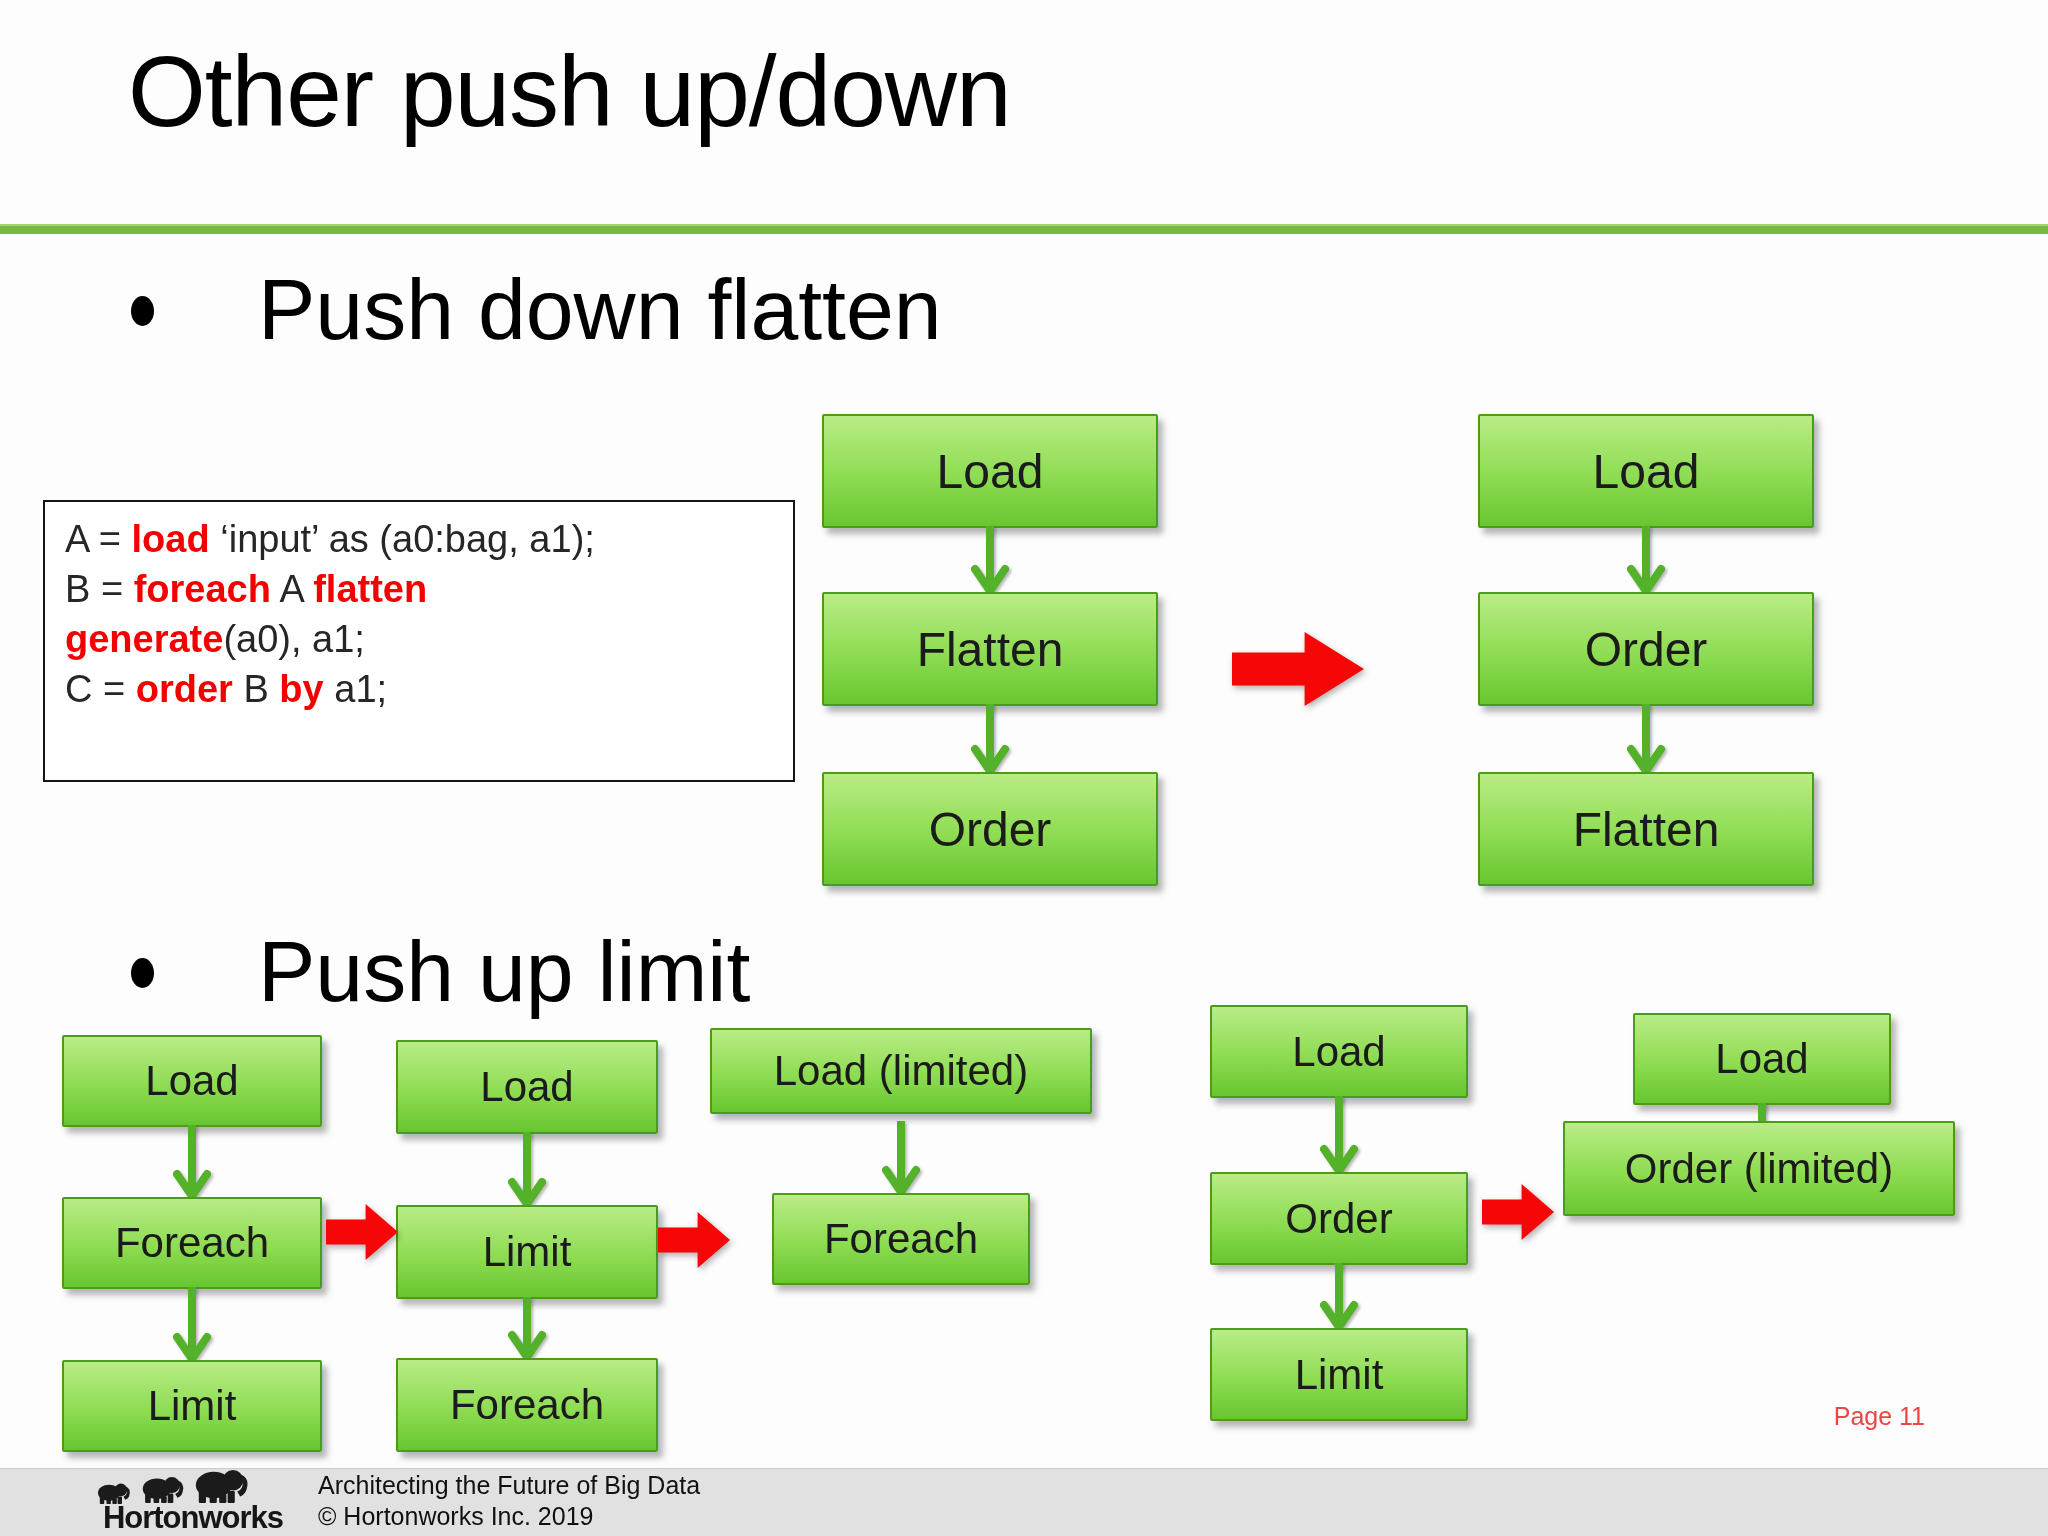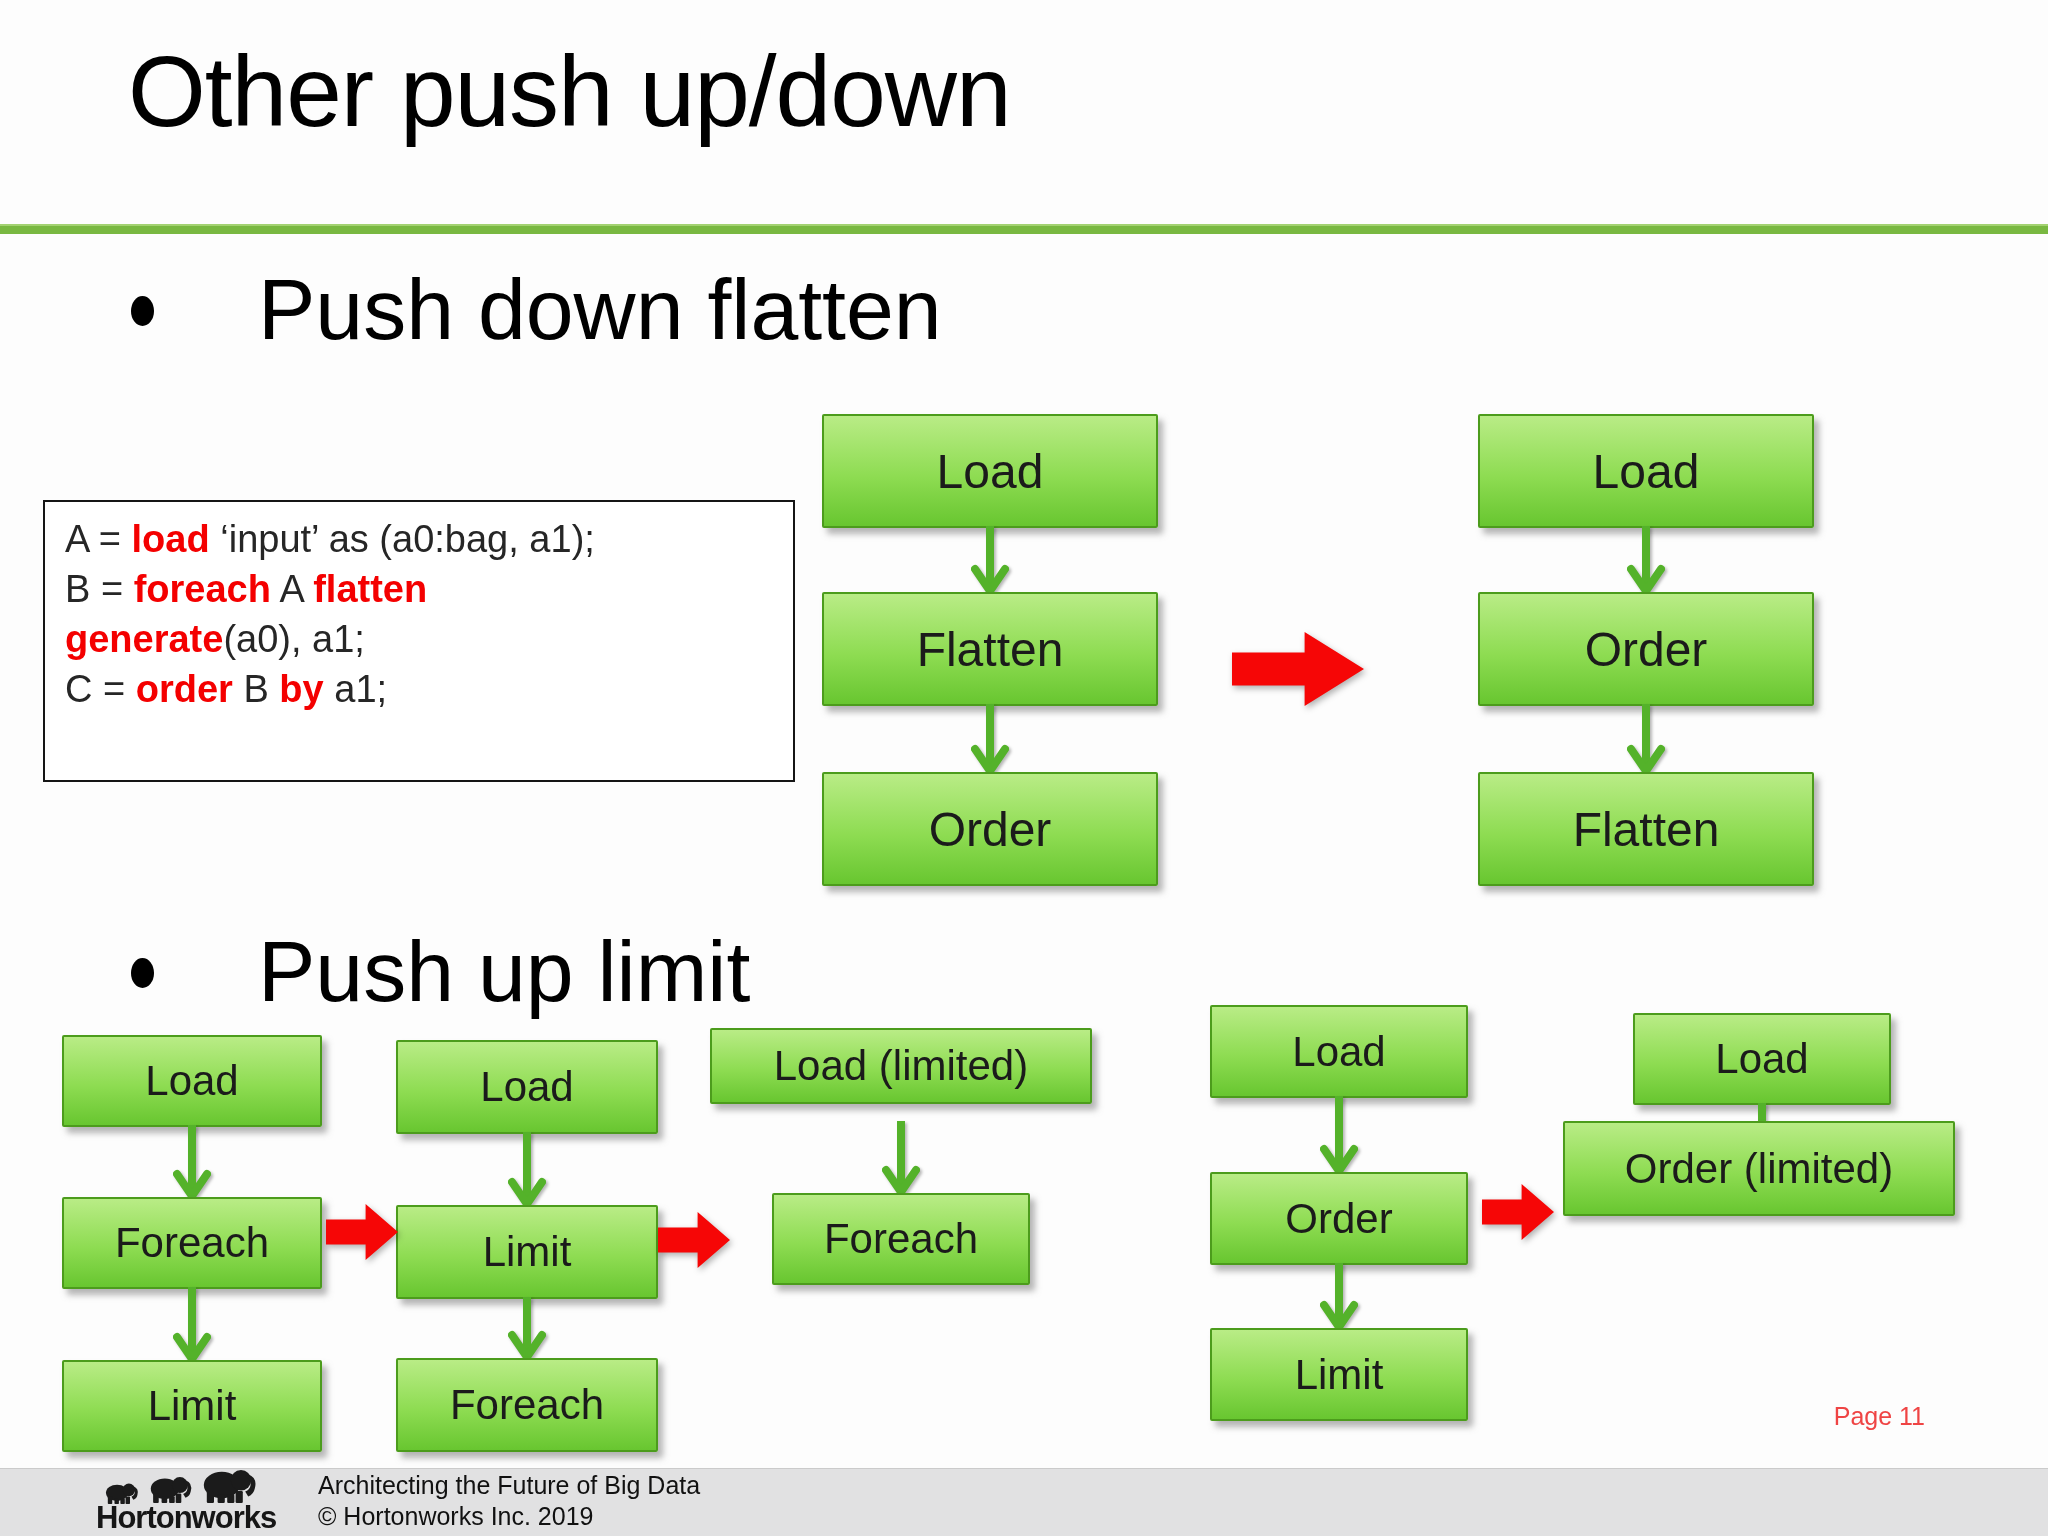--- a/index.html
+++ b/index.html
@@ -41,21 +41,21 @@
           filter:drop-shadow(2px 2px 1.5px rgba(0,0,0,.28))}
   .garrow line,.garrow polyline{stroke:var(--c-arrow_green,#54b22a);fill:none;stroke-width:8}
   .garrow polyline{stroke-linecap:round;stroke-linejoin:round}
 
   .rarrow{position:absolute;filter:drop-shadow(2px 3px 3px rgba(0,0,0,.30))}
   .rarrow polygon{fill:var(--c-arrow_red,#f60606)}
 
   
   #footer{left:0;top:1468px;width:2048px;height:68px;
           background:var(--c-footer_bg,#e1e1e2);border-top:1px solid #cbcbcb}
-  #logo{left:96px;top:1458px;width:210px;}
+  #logo{left:88px;top:1458px;width:210px;text-align:center}
   #logo-elephants{display:block;margin:0 auto}
   #logo-elephants g{fill:#1b1b1b}
   #logo-text{font-size:31px;font-weight:bold;color:#161616;letter-spacing:-1px;margin-top:-6px}
   #tagline{left:318px;top:1470px;font-size:25px;line-height:31px;color:#111}
   #page-num{top:1402px;right:123px;font-size:25px;color:#ef4444}
 </style>
 </head>
 <body style="--c-rule_green: #79b841; --c-box_top: #b9ec86; --c-box_mid: #8edc52; --c-box_bottom: #68c630; --c-box_border: #4c9c1c; --c-arrow_green: #54b22a; --c-arrow_red: #f60606; --c-code_red: #f40000; --c-footer_bg: #e1e1e2;">
 
 <div class="abs" id="title">Other push up/down</div>
@@ -140,21 +140,21 @@
     <div class="gbox" style="left: 396px; top: 1205px; width: 262px; height: 94px; font-size: 42px;">
       <span>Limit</span>
     </div>
     <svg class="garrow" width="44" height="65" viewBox="0 0 44 65" style="left: 505px; top: 1297px;">
       <line x1="22" y1="0" x2="22" y2="57"></line>
       <polyline points="7,38 22,60 37,38"></polyline>
     </svg>
     <div class="gbox" style="left: 396px; top: 1358px; width: 262px; height: 94px; font-size: 42px;">
       <span>Foreach</span>
     </div>
-    <div class="gbox" style="left: 710px; top: 1028px; width: 382px; height: 76px; font-size: 42px;">
+    <div class="gbox" style="left: 710px; top: 1028px; width: 382px; height: 86px; font-size: 42px;">
       <span>Load (limited)</span>
     </div>
     <svg class="garrow" width="44" height="76" viewBox="0 0 44 76" style="left: 879px; top: 1121px;">
       <line x1="22" y1="0" x2="22" y2="68"></line>
       <polyline points="7,49 22,71 37,49"></polyline>
     </svg>
     <div class="gbox" style="left: 772px; top: 1193px; width: 258px; height: 92px; font-size: 42px;">
       <span>Foreach</span>
     </div>
     <div class="gbox" style="left: 1210px; top: 1005px; width: 258px; height: 93px; font-size: 42px;">

